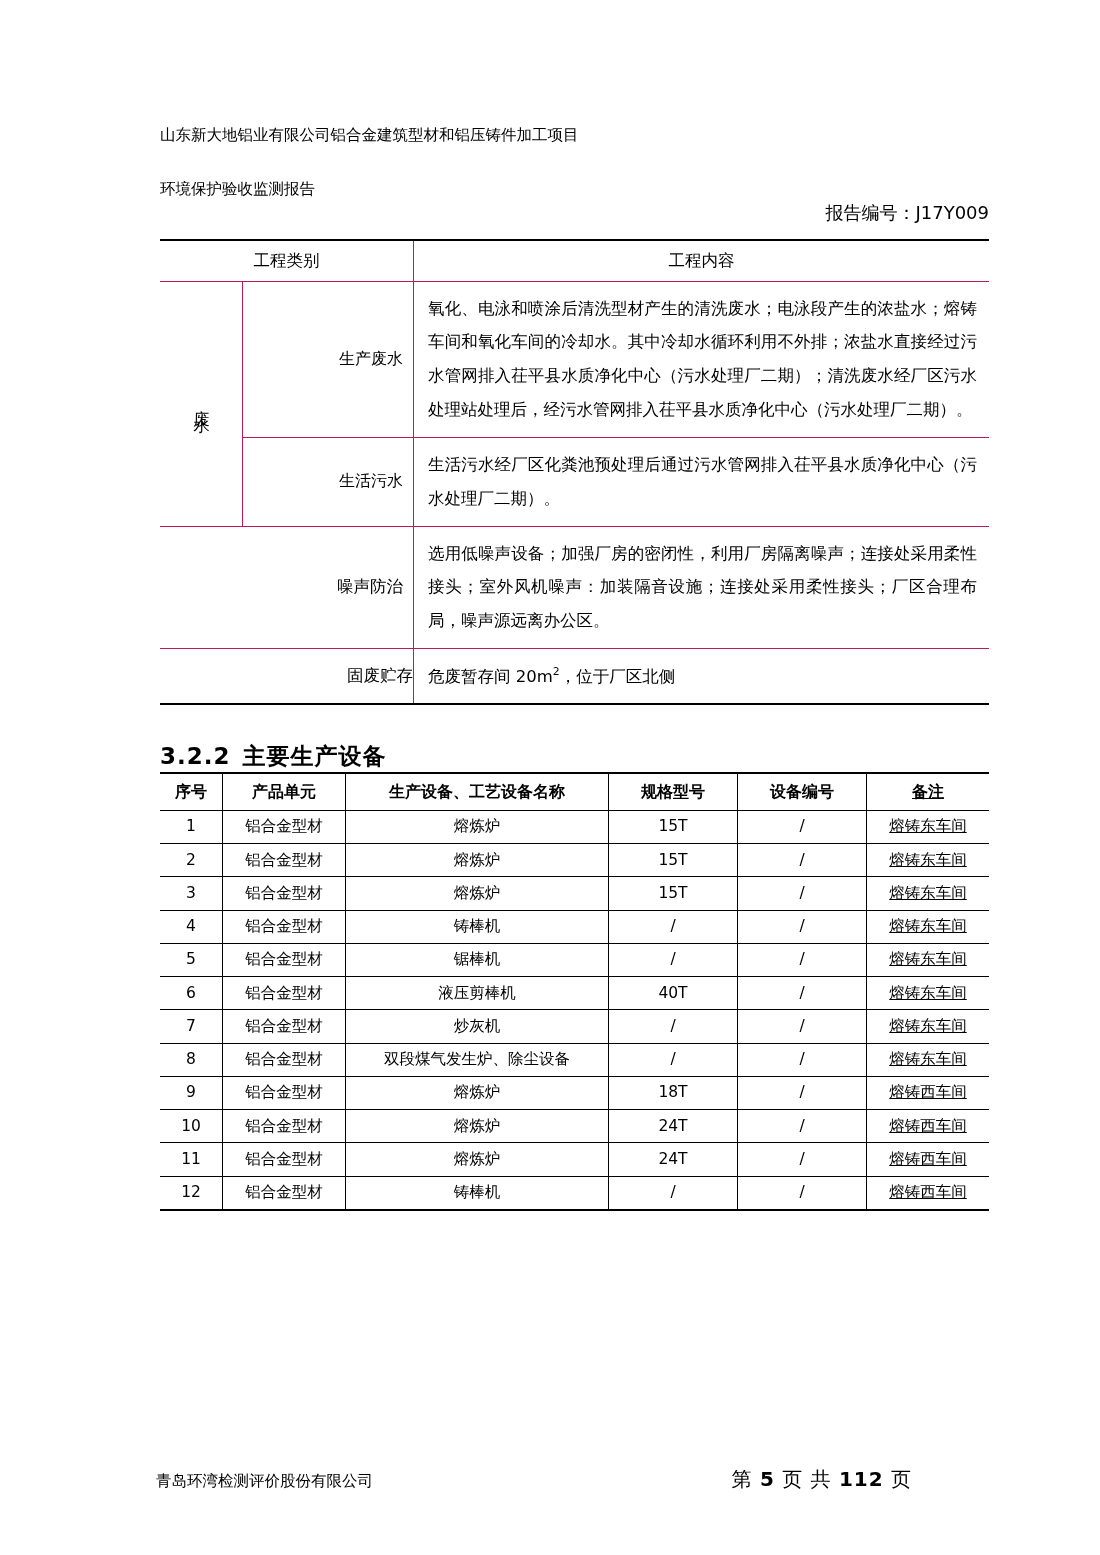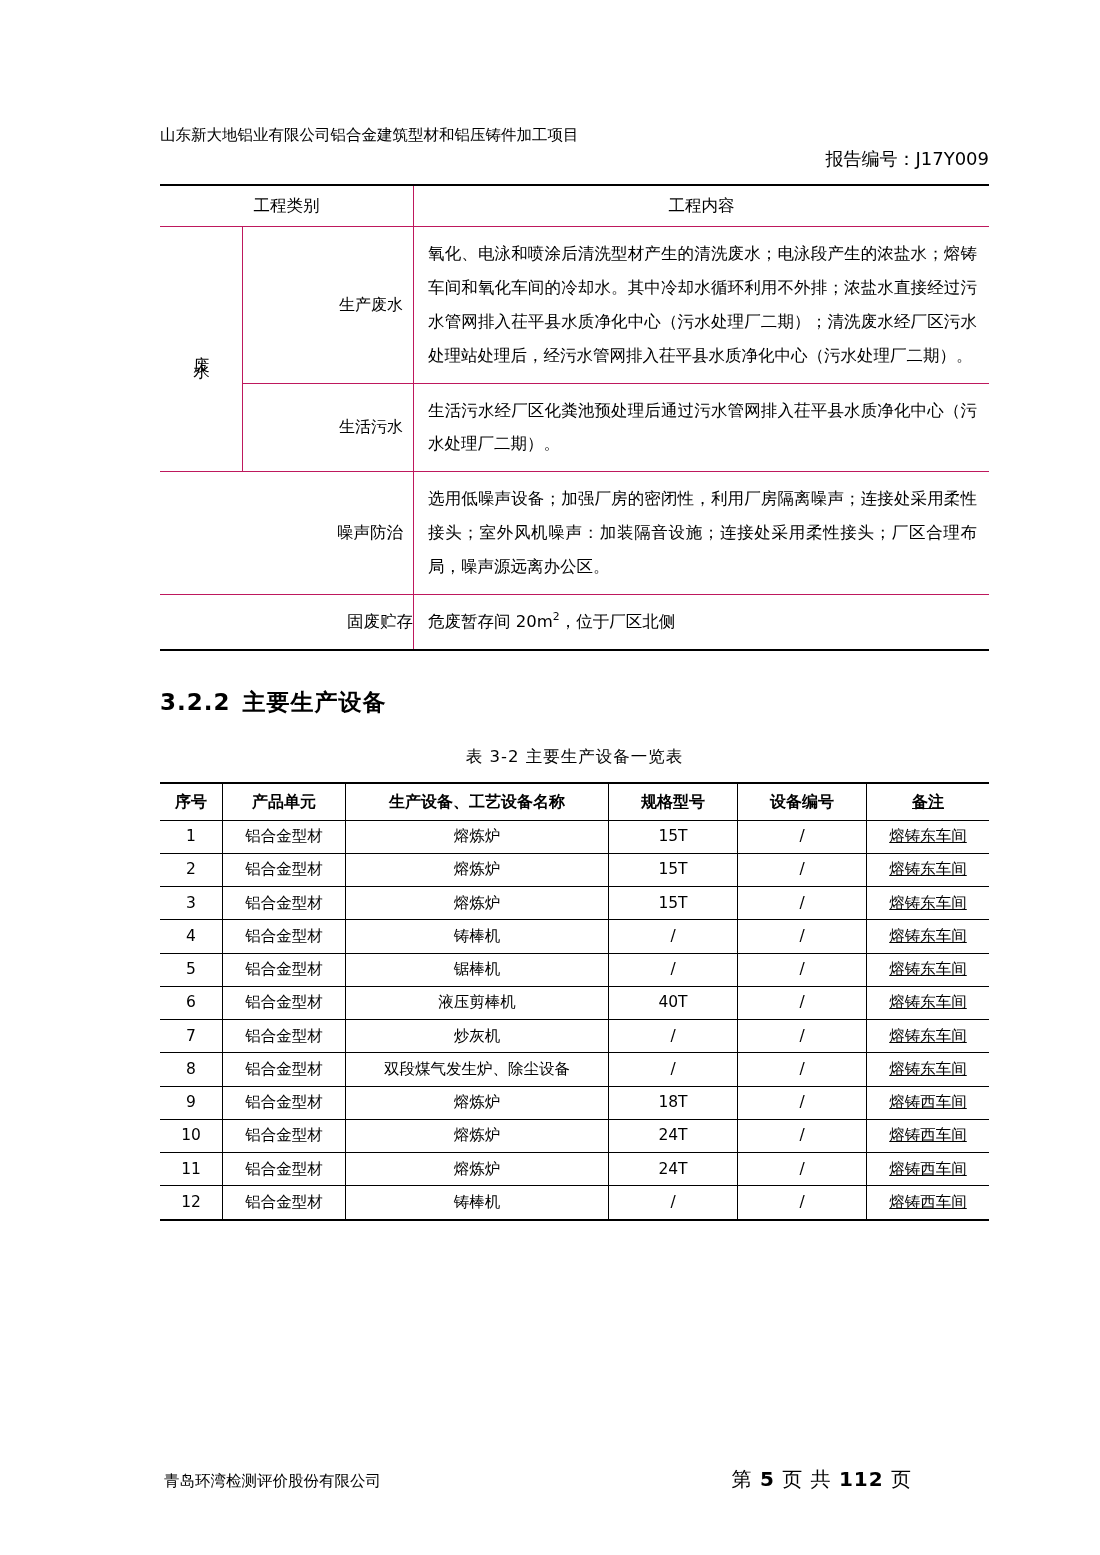--- a/index.html
+++ b/index.html
@@ -113,21 +113,21 @@
   .tbl-equip thead td {
     font-weight: bold;
     font-size: 16px;
     padding: 6px 2px;
   }
   .tbl-equip .no-l { border-left: none; }
   .tbl-equip .no-r { border-right: none; text-decoration: underline; }
   
   .doc-footer {
     position: absolute;
-    left: 164px;
+    left: 156px;
     right: 160px;
     bottom: 62px;
     display: flex;
     justify-content: space-between;
     align-items: baseline;
     font-size: 15.5px;
   }
   .doc-footer .pager {
     font-size: 20px;
     letter-spacing: 1px;
@@ -136,20 +136,21 @@
   sup { font-size: 0.66em; }
 </style>
 </head>
 <body>
 
 <div class="page">
 
   <div class="doc-header">
     <div class="left">
       <div>山东新大地铝业有限公司铝合金建筑型材和铝压铸件加工项目</div>
+      <div>环境保护验收监测报告</div>
     </div>
     <div class="right">报告编号：J17Y009</div>
   </div>
 
   <table class="tbl-engineering">
     <tbody>
       <tr class="hdr">
         <td colspan="2" class="no-l" style="width:215px">工程类别</td>
         <td class="no-r">工程内容</td>
       </tr>
@@ -178,21 +179,20 @@
           危废暂存间 20m<sup>2</sup>，位于厂区北侧
         </td>
       </tr>
     </tbody>
   </table>
 
   <h2 class="sec">
     <span class="num">3.2.2</span><span>主要生产设备</span>
   </h2>
 
-  <div class="tbl-caption">表 3-2  主要生产设备一览表</div>
 
   <table class="tbl-equip">
     <thead>
       <tr>
         <td class="no-l" style="width:58px">序号</td>
         <td style="width:118px">产品单元</td>
         <td style="width:258px">生产设备、工艺设备名称</td>
         <td style="width:124px">规格型号</td>
         <td style="width:124px">设备编号</td>
         <td class="no-r">备注</td>

